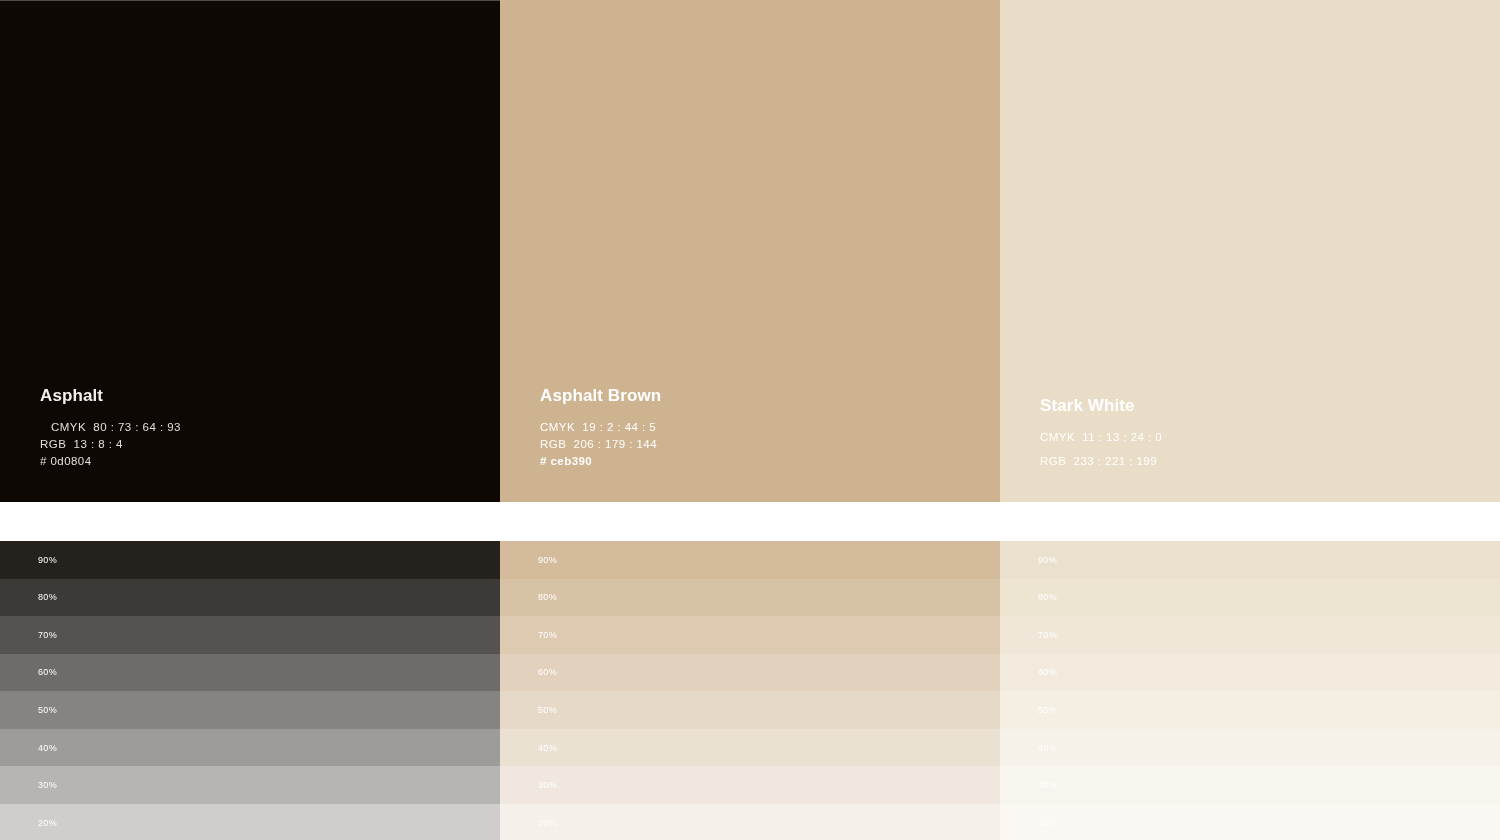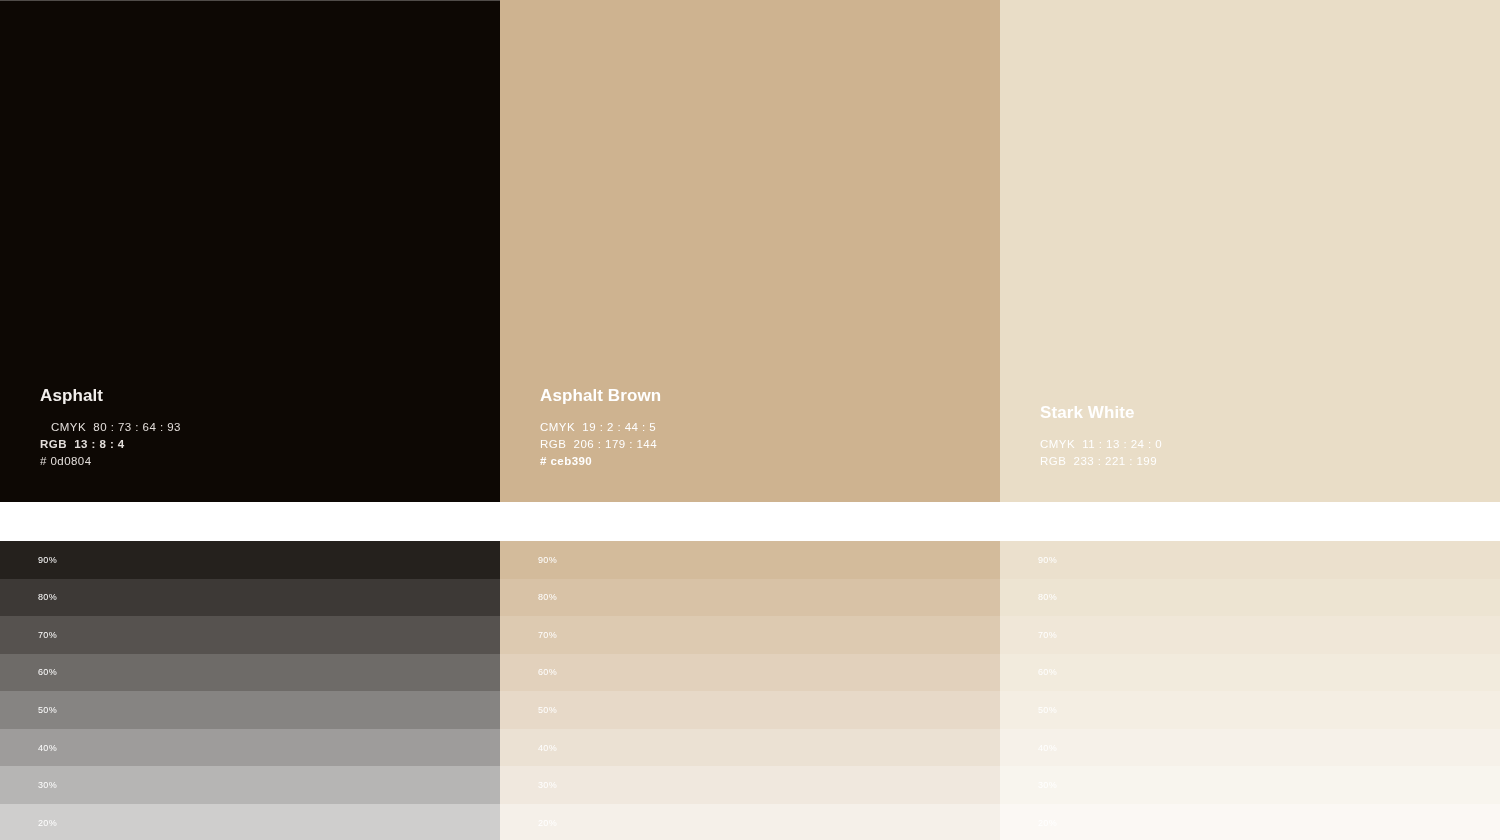--- a/index.html
+++ b/index.html
@@ -98,21 +98,21 @@
 <body>
 
 <div class="palette">
 
   <div class="column">
     <div class="swatch" style="background-color: rgb(13, 8, 4);">
       <div class="top-hairline"></div>
       <div class="swatch-info">
         <div class="color-name" style="color: rgb(242, 239, 237);">Asphalt</div>
         <div class="spec-line" style="color: rgb(227, 222, 219); margin-left: 11px;">CMYK  80 : 73 : 64 : 93</div>
-        <div class="spec-line" style="color: rgb(227, 222, 219); font-weight: bold;">RGB  13 : 8 : 4</div>
+        <div class="spec-line" style="color: rgb(227, 222, 219);">RGB  13 : 8 : 4</div>
         <div class="spec-line" style="color: rgb(227, 222, 219);"># 0d0804</div>
       </div>
     </div>
     <div class="tints">
       <div class="tint-row" style="background-color: rgb(37, 33, 29);">
           <span class="tint-label">90%</span>
         </div>
       <div class="tint-row" style="background-color: rgb(61, 57, 54);">
           <span class="tint-label">80%</span>
         </div>
@@ -178,21 +178,21 @@
           <span class="tint-label">10%</span>
         </div>
     </div>
   </div>
 
   <div class="column">
     <div class="swatch" style="background-color: rgb(233, 221, 199);">
       <div class="swatch-info">
         <div class="color-name" style="color: rgb(255, 255, 255);">Stark White</div>
         <div class="spec-line" style="color: rgb(255, 255, 255);">CMYK  11 : 13 : 24 : 0</div>
-        <div class="spec-line" style="color: rgb(255, 255, 255);">RGB  233 : 221 : 199</div>
+        <div class="spec-line" style="color: rgb(255, 255, 255); margin-top: 7px;">RGB  233 : 221 : 199</div>
       </div>
     </div>
     <div class="tints">
       <div class="tint-row" style="background-color: rgb(235, 224, 205);">
           <span class="tint-label">90%</span>
         </div>
       <div class="tint-row" style="background-color: rgb(237, 228, 210);">
           <span class="tint-label">80%</span>
         </div>
       <div class="tint-row" style="background-color: rgb(240, 231, 216);">

